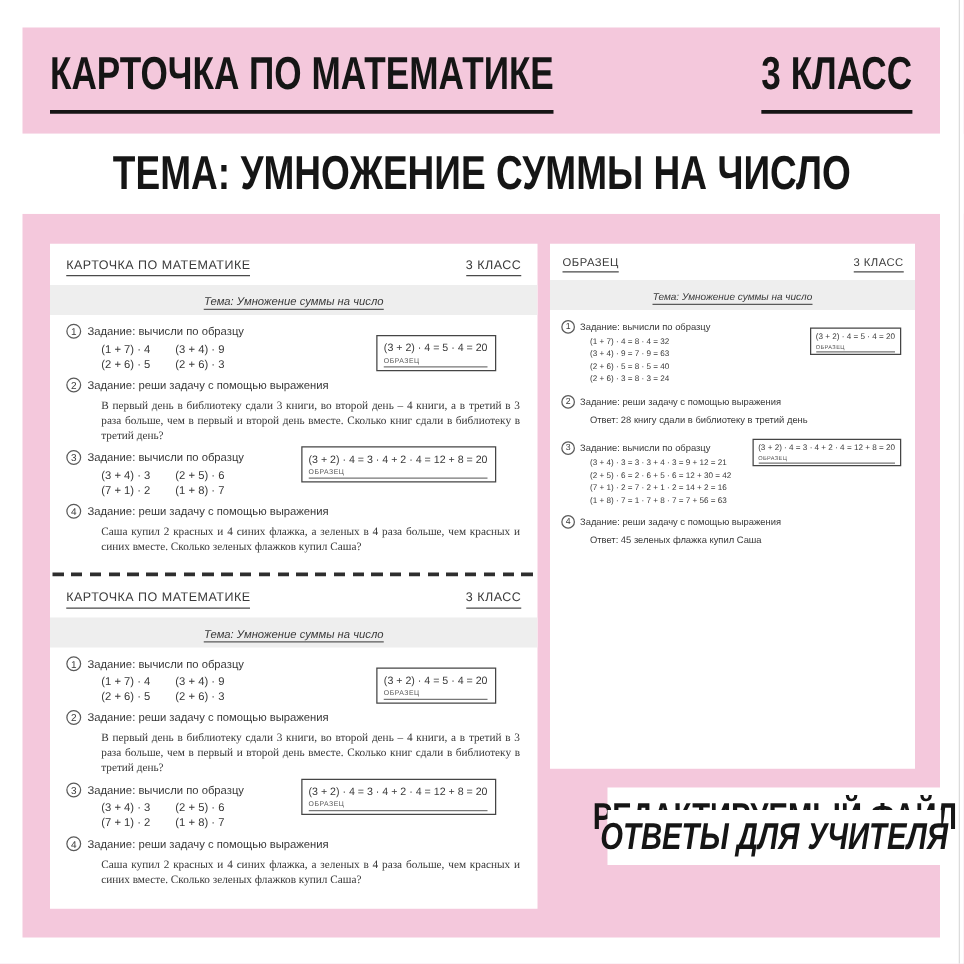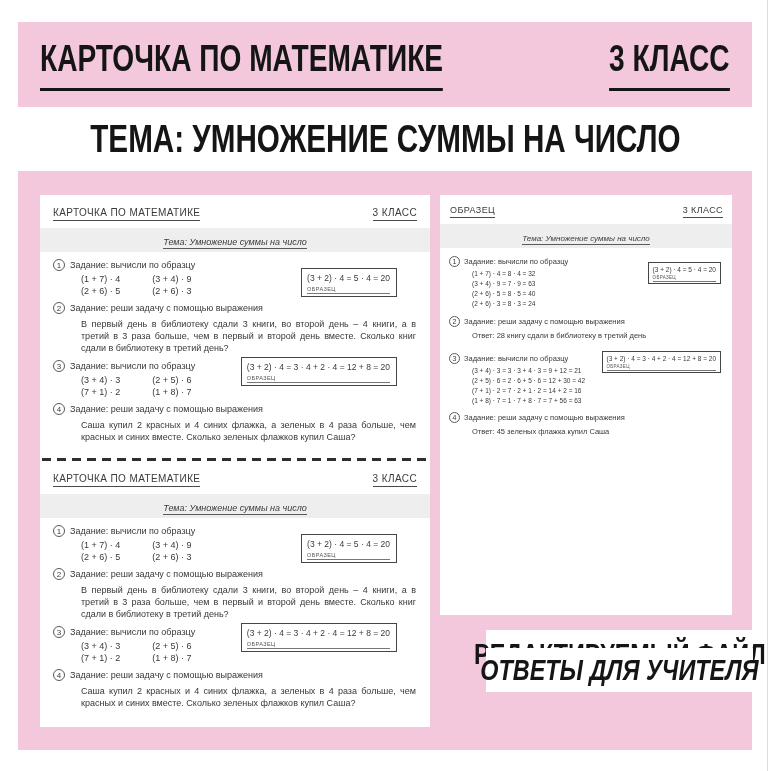--- a/index.html
+++ b/index.html
@@ -58,24 +58,24 @@
   .sh-theme { margin-top:7px; background:#eeeeee; text-align:center; padding:3px 0 3px; }
   .sh-theme span { font-size:9px; font-style:italic; color:#3a3a3a; border-bottom:1px solid #5a5a5a; padding-bottom:1px; }
   .sh-body { padding:1px 12px 0 13px; }
   .task-head { display:flex; align-items:center; margin-top:6px; }
   .circ {
     width:12px; height:12px; min-width:12px; border:1.1px solid #5a5a5a; border-radius:50%;
     display:flex; align-items:center; justify-content:center;
     font-size:8px; color:#3a3a3a; margin-right:5px; background:#fff;
   }
   .tlabel { font-size:9px; white-space:nowrap; }
-  .cols { display:flex; gap:32px; margin:3px 0 0 28px; }
+  .cols { display:flex; gap:20px; margin:3px 0 0 28px; }
   .col { display:flex; flex-direction:column; gap:2px; }
   .expr { font-size:9px; line-height:10px; white-space:nowrap; }
-  .para { margin:4px 0 0 28px; font-size:9px; line-height:12px; text-align:justify; padding-right:2px; }
+  .para { margin:4px 0 0 28px; font-size:9px; line-height:12px; text-align:justify; padding-right:2px;font-family:Liberation Serif, serif; }
   .t-rel { position:relative; }
   .exbox { position:absolute; background:#ffffff; border:1.5px solid #454545; padding:4px 6px 2px 5px; z-index:2; }
   .exbox .bx { font-size:8.5px; white-space:nowrap; color:#3a3a3a; }
   .exbox .bl { font-size:5.5px; letter-spacing:0.4px; color:#555; border-bottom:1px solid #777; margin-top:3px; padding-bottom:1px; }
   .box1 { top:9px; right:21px; }
   .box3 { top:-3px; right:21px; }
 
   
   .ans-card {
     position:absolute; left:440px; top:195px; width:292px; height:420px;

